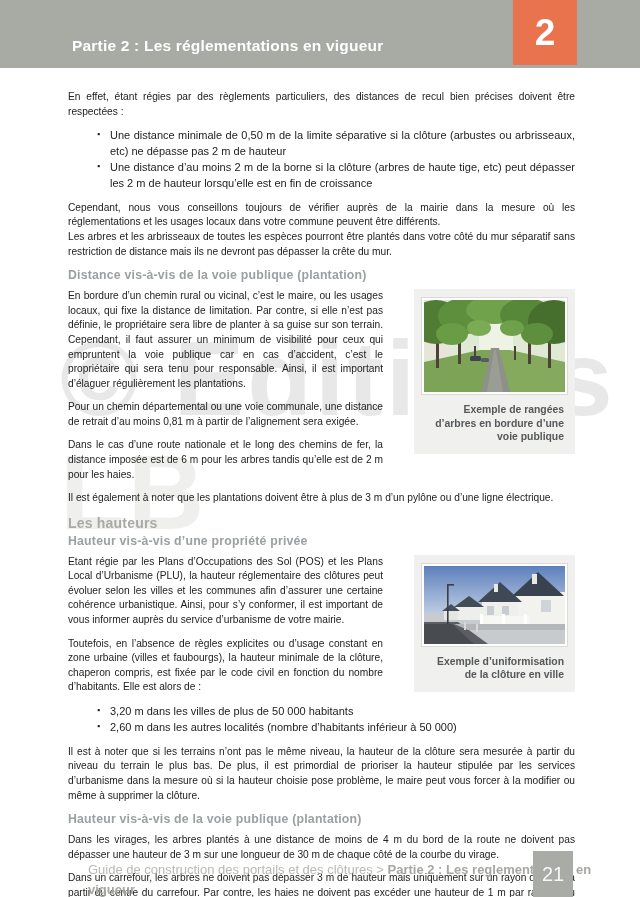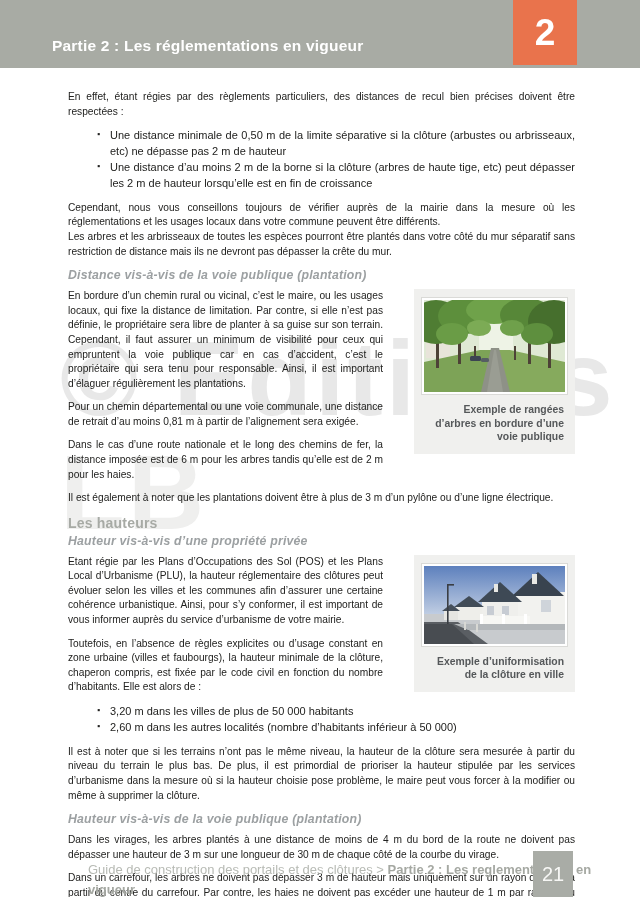--- a/index.html
+++ b/index.html
@@ -3,35 +3,35 @@
 <meta charset="utf-8">
 <style>
   html,body{margin:0;padding:0;}
   body{
     width:640px;height:897px;position:relative;background:#ffffff;
     font-family:"Liberation Sans", sans-serif;overflow:hidden;
     -webkit-font-smoothing:antialiased;
   }
   
   .header-band{position:absolute;top:0;left:0;width:640px;height:68px;background:#a8aba4;z-index:2;}
-  .header-title{position:absolute;left:52px;top:37px;color:#ffffff;font-weight:bold;font-size:15.5px;letter-spacing:.2px;}
+  .header-title{position:absolute;left:72px;top:37px;color:#ffffff;font-weight:bold;font-size:15.5px;letter-spacing:.2px;}
   .chapter-box{position:absolute;left:513px;top:0;width:64px;height:65px;background:#e9734c;
     color:#ffffff;font-weight:bold;font-size:37px;display:flex;align-items:center;justify-content:center;z-index:3;}
   
   .watermark{position:absolute;left:60px;top:318px;font-size:106px;font-weight:bold;
     color:rgba(140,142,138,0.20);white-space:nowrap;z-index:0;letter-spacing:3px;pointer-events:none;}
   .watermark.second{top:432px;color:rgba(140,142,138,0.14);}
   
   .content{position:absolute;left:68px;top:90px;width:507px;z-index:1;}
   .para{margin:0 0 9px;font-size:10.2px;line-height:1.43;color:#222220;text-align:justify;}
   .para.tight{margin-bottom:0;}
   ul.squares{margin:0 0 9px;padding-left:15px;list-style:none;}
   ul.squares li{font-size:11px;line-height:1.45;color:#222220;position:relative;text-align:justify;margin-left:27px;}
   ul.squares li::before{content:"▪";position:absolute;left:-13px;top:0;font-size:8.5px;color:#222220;}
-  .h-sub{font-size:12.3px;font-weight:bold;color:#9ca0a2;margin:3px 0 7px;letter-spacing:.2px;font-style:italic;}
+  .h-sub{font-size:12.3px;font-weight:bold;color:#9ca0a2;margin:3px 0 7px;letter-spacing:.2px;}
   .h-big{font-size:14px;font-weight:bold;color:#a7aaa5;margin:5px 0 2px;letter-spacing:.2px;}
   .two-col{display:flex;gap:31px;margin-bottom:9px;}
   .col-text{width:332px;}
   .figure{width:161px;background:#f0f0ee;padding:8px 7px 11px;box-sizing:border-box;align-self:flex-start;}
   .photo-frame{width:141px;margin:0 auto;background:#ffffff;padding:2px;border:1px solid #dadad7;box-sizing:content-box;}
   .photo-frame svg{display:block;width:141px;}
   .fig-caption{margin:8px 4px 0;font-size:10.4px;font-weight:bold;color:#55585a;text-align:right;line-height:1.28;}
   
   .footer-text{position:absolute;left:88px;top:860px;font-size:13px;color:#b7bab4;line-height:1.55;z-index:1;}
   .footer-text .bold{font-weight:bold;color:#a5a8a2;}

